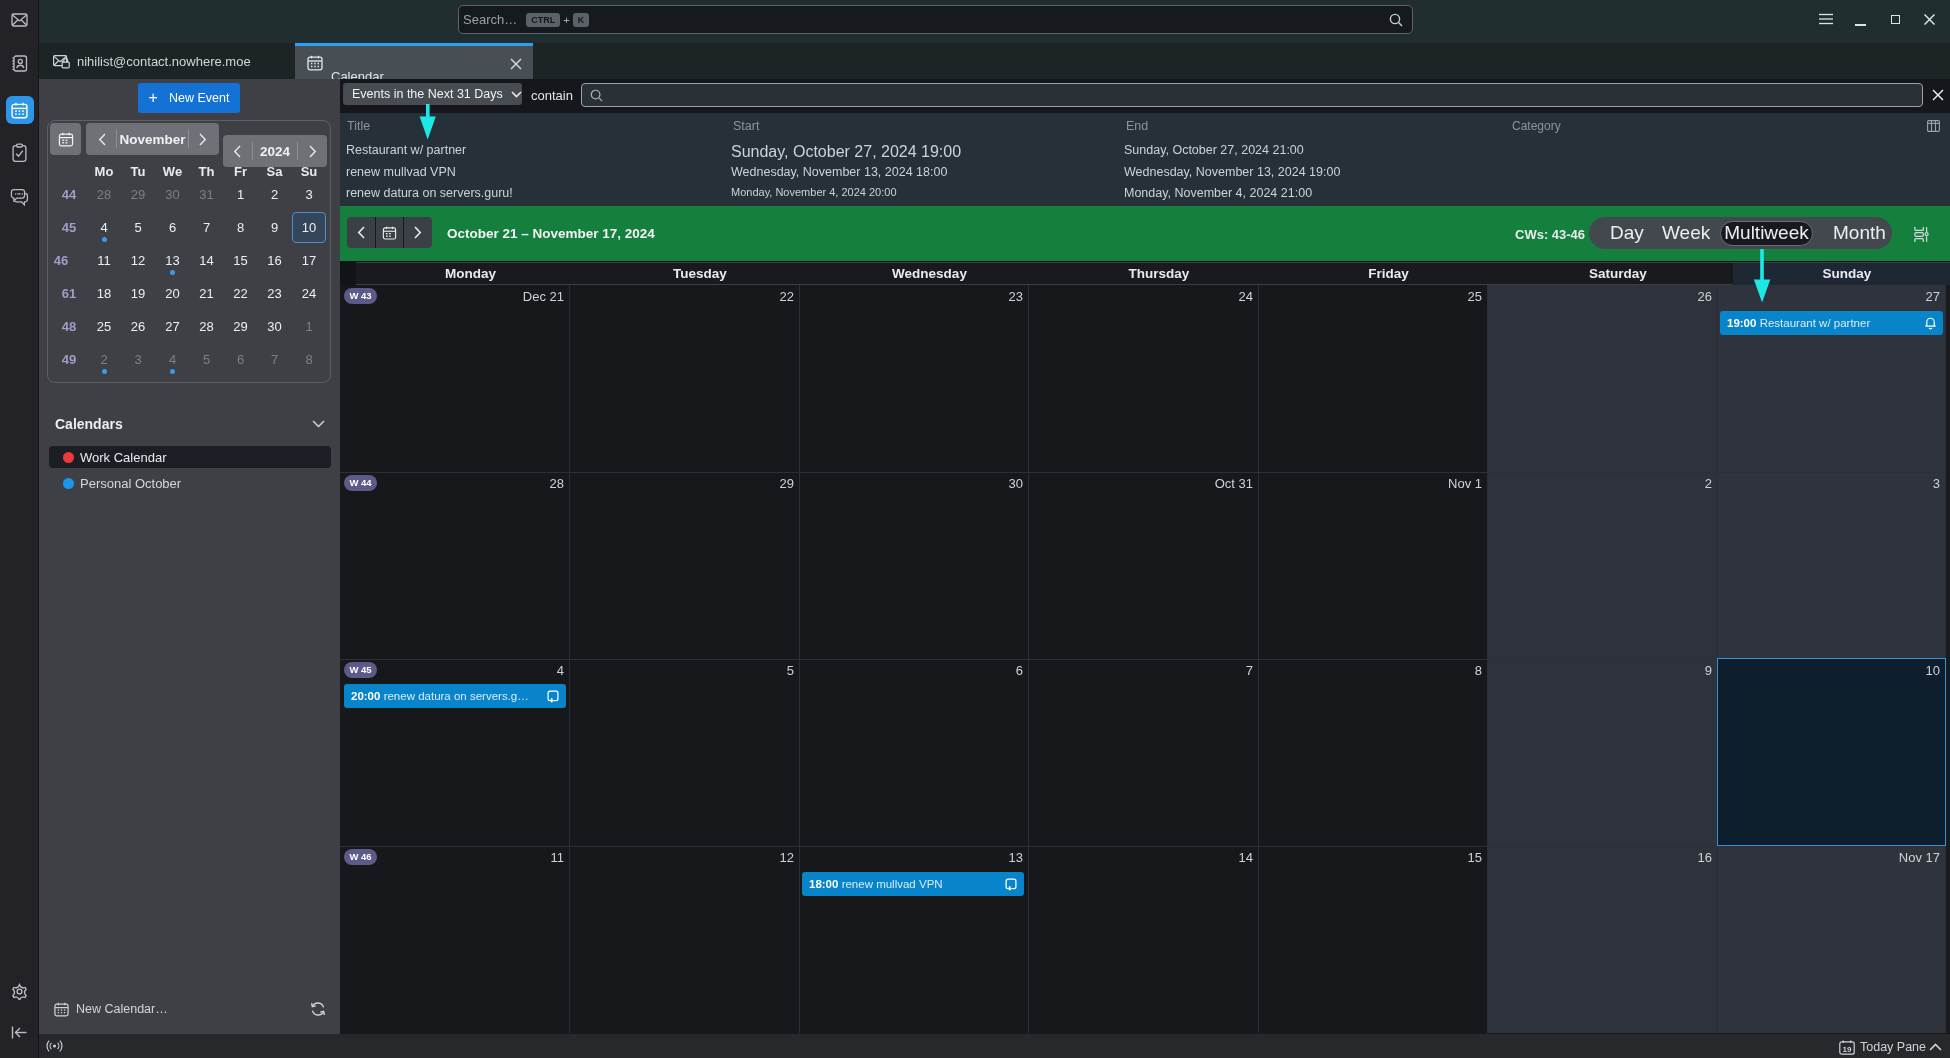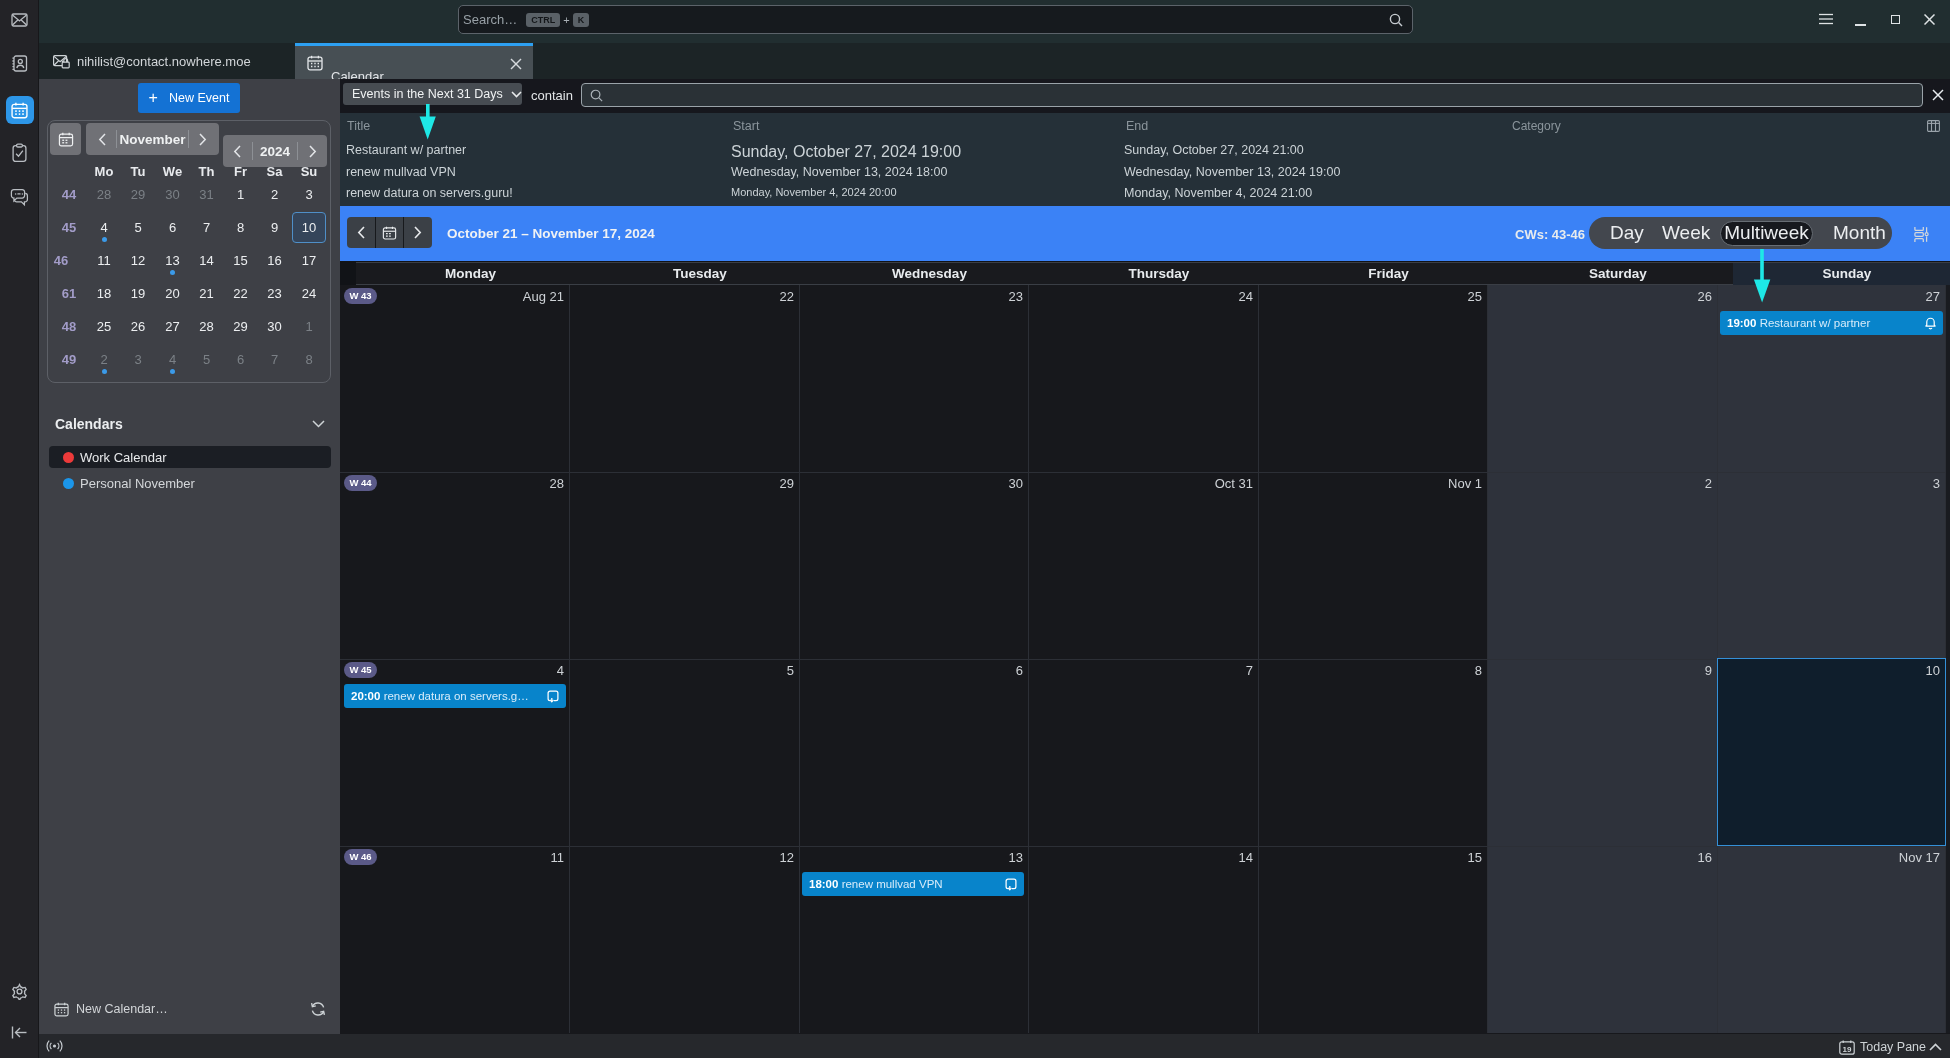--- a/index.html
+++ b/index.html
@@ -37,21 +37,21 @@
 .navsep { width:1px; height:18px; background:#8d9095; }
 .mcell { position:absolute; width:34px; height:26px; line-height:26px; text-align:center;
   font-size:13px; color:#eceef0; }
 .mwk { color:#a29cc8; font-weight:bold; }
 .mdim { color:#7b8086; }
 .mhdr { font-weight:bold; color:#e8eaed; }
 .mdot { position:absolute; width:5px; height:5px; border-radius:3px; background:#3b9ae8; }
 
 #filterbar { left:340px; top:79px; width:1610px; height:34px; background:#16171d; }
 #evlist { left:340px; top:113px; width:1610px; height:93px; background:#253038; }
-#navbar { left:340px; top:206px; width:1610px; height:55px; background:#3b82f6; }
+#navbar { left:340px; top:206px; width:1610px; height:55px; background:#15803d; }
 #dayhdr { left:340px; top:262px; width:1610px; height:23px; background:#191a1e;
   border-top:1px solid #3a3e45; border-bottom:1px solid #3a3e45;margin-left:16px; }
 #grid { left:340px; top:285px; width:1610px; height:749px; background:#17181c; }
 .dh { position:absolute; top:0; height:22px; line-height:22px; text-align:center;
   font-weight:bold; font-size:13.5px; color:#e8ebee; }
 .grow { position:absolute; left:0; width:1605px; height:1px; background:#2c2f36; }
 .wbadge { position:absolute; background:#5b5a88; color:#fff; font-weight:bold; font-size:9.5px;
   border-radius:8px; width:33px; height:16px; line-height:16px; text-align:center; }
 .gdate { position:absolute; font-size:13px; color:#ced2d6; text-align:right; z-index:3; }
 .pill { position:absolute; height:24px; background:#0884cb; border-radius:3px; color:#fff;
@@ -219,21 +219,21 @@
       <div class="mdot" style="left:65.5px; top:290.0px;"></div>
       <div class="mdot" style="left:134.0px; top:290.0px;"></div>
     <div class="txt abs" style="left:19px; top:337px; font-weight:bold; font-size:14px; color:#eceef0;">Calendars</div>
     <svg class="abs" style="left:276px; top:341px;" width="13" height="8" viewBox="0 0 13 8" fill="none" stroke="#ced3d6" stroke-width="1.5">
         <path d="M1 1 L6.5 6.5 L12 1"></path>
       </svg>
     <div class="abs" style="left:13px; top:367px; width:282px; height:22px; background:#1b1e24; border-radius:4px;"></div>
     <div class="abs" style="left:27px; top:373px; width:11px; height:11px; border-radius:6px; background:#ec3a3a;"></div>
     <div class="txt abs" style="left:44px; top:371px; font-size:13px; color:#e8eaec;">Work Calendar</div>
     <div class="abs" style="left:27px; top:399px; width:11px; height:11px; border-radius:6px; background:#1b96ea;"></div>
-    <div class="txt abs" style="left:44px; top:397px; font-size:13px; color:#d4d7da;">Personal November</div>
+    <div class="txt abs" style="left:44px; top:397px; font-size:13px; color:#d4d7da;">Personal October</div>
     <svg class="abs" style="left:18px; top:923px;" width="15" height="15" viewBox="0 0 16 16" fill="none" stroke="#ced3d6" stroke-width="1.3">
       <rect x="1" y="2.2" width="14" height="12.6" rx="2"></rect>
       <line x1="1.2" y1="6" x2="14.8" y2="6"></line>
       <line x1="4.6" y1="0.8" x2="4.6" y2="3.4"></line>
         <line x1="11.4" y1="0.8" x2="11.4" y2="3.4"></line>
       <g stroke-width="1.4">
           <line x1="4" y1="8.6" x2="5.4" y2="8.6"></line>
           <line x1="7.3" y1="8.6" x2="8.7" y2="8.6"></line>
           <line x1="10.6" y1="8.6" x2="12" y2="8.6"></line>
           <line x1="4" y1="11.4" x2="5.4" y2="11.4"></line>
@@ -356,21 +356,21 @@
     <div class="abs" style="left:1377px; top:0; width:1px; height:748px; background:#2c2f36;"></div>
     <div class="grow" style="top:187px; width:1605px;"></div>
     <div class="grow" style="top:374px; width:1605px;"></div>
     <div class="grow" style="top:561px; width:1605px;"></div>
     <div class="abs" style="left:1605px; top:0; width:1px; height:748px; background:#2c2f36;"></div>
     <div class="abs" style="left:1606px; top:0; width:4px; height:748px; background:#191b20;"></div>
     <div class="wbadge" style="left:4px; top:3px;">W 43</div>
     <div class="wbadge" style="left:4px; top:190px;">W 44</div>
     <div class="wbadge" style="left:4px; top:377px;">W 45</div>
     <div class="wbadge" style="left:4px; top:564px;">W 46</div>
-    <div class="gdate" style="left:139px; top:4px; width:85px;">Aug 21</div>
+    <div class="gdate" style="left:139px; top:4px; width:85px;">Dec 21</div>
     <div class="gdate" style="left:369px; top:4px; width:85px;">22</div>
     <div class="gdate" style="left:598px; top:4px; width:85px;">23</div>
     <div class="gdate" style="left:828px; top:4px; width:85px;">24</div>
     <div class="gdate" style="left:1057px; top:4px; width:85px;">25</div>
     <div class="gdate" style="left:1287px; top:4px; width:85px;">26</div>
     <div class="gdate" style="left:1515px; top:4px; width:85px;">27</div>
     <div class="gdate" style="left:139px; top:191px; width:85px;">28</div>
     <div class="gdate" style="left:369px; top:191px; width:85px;">29</div>
     <div class="gdate" style="left:598px; top:191px; width:85px;">30</div>
     <div class="gdate" style="left:828px; top:191px; width:85px;">Oct 31</div>

